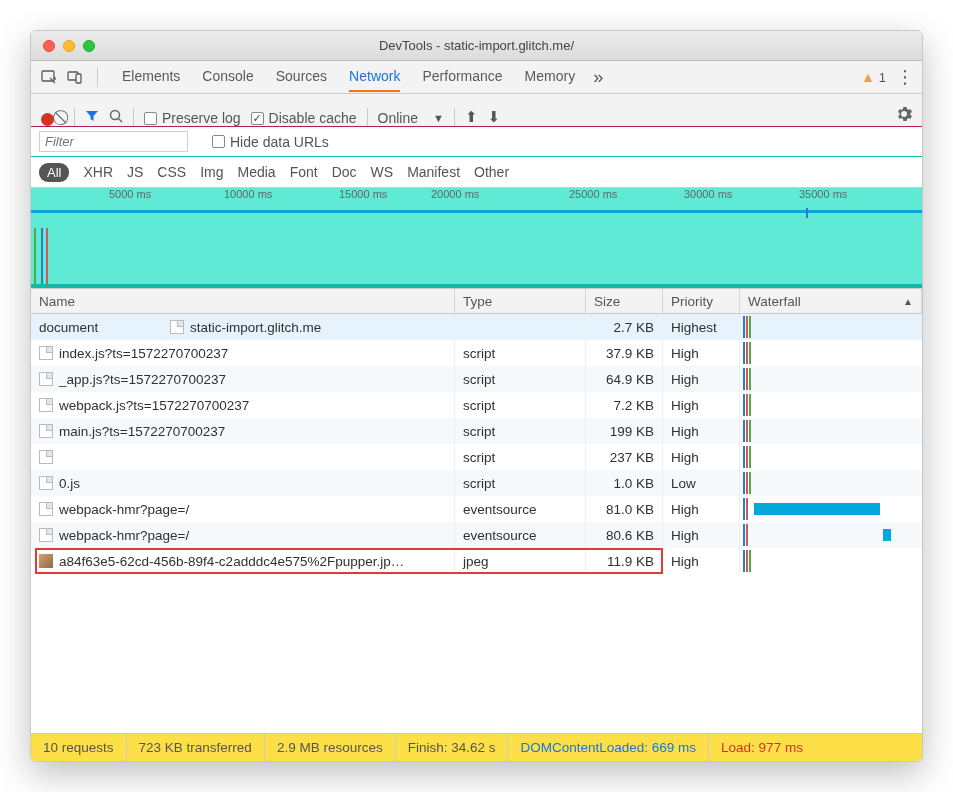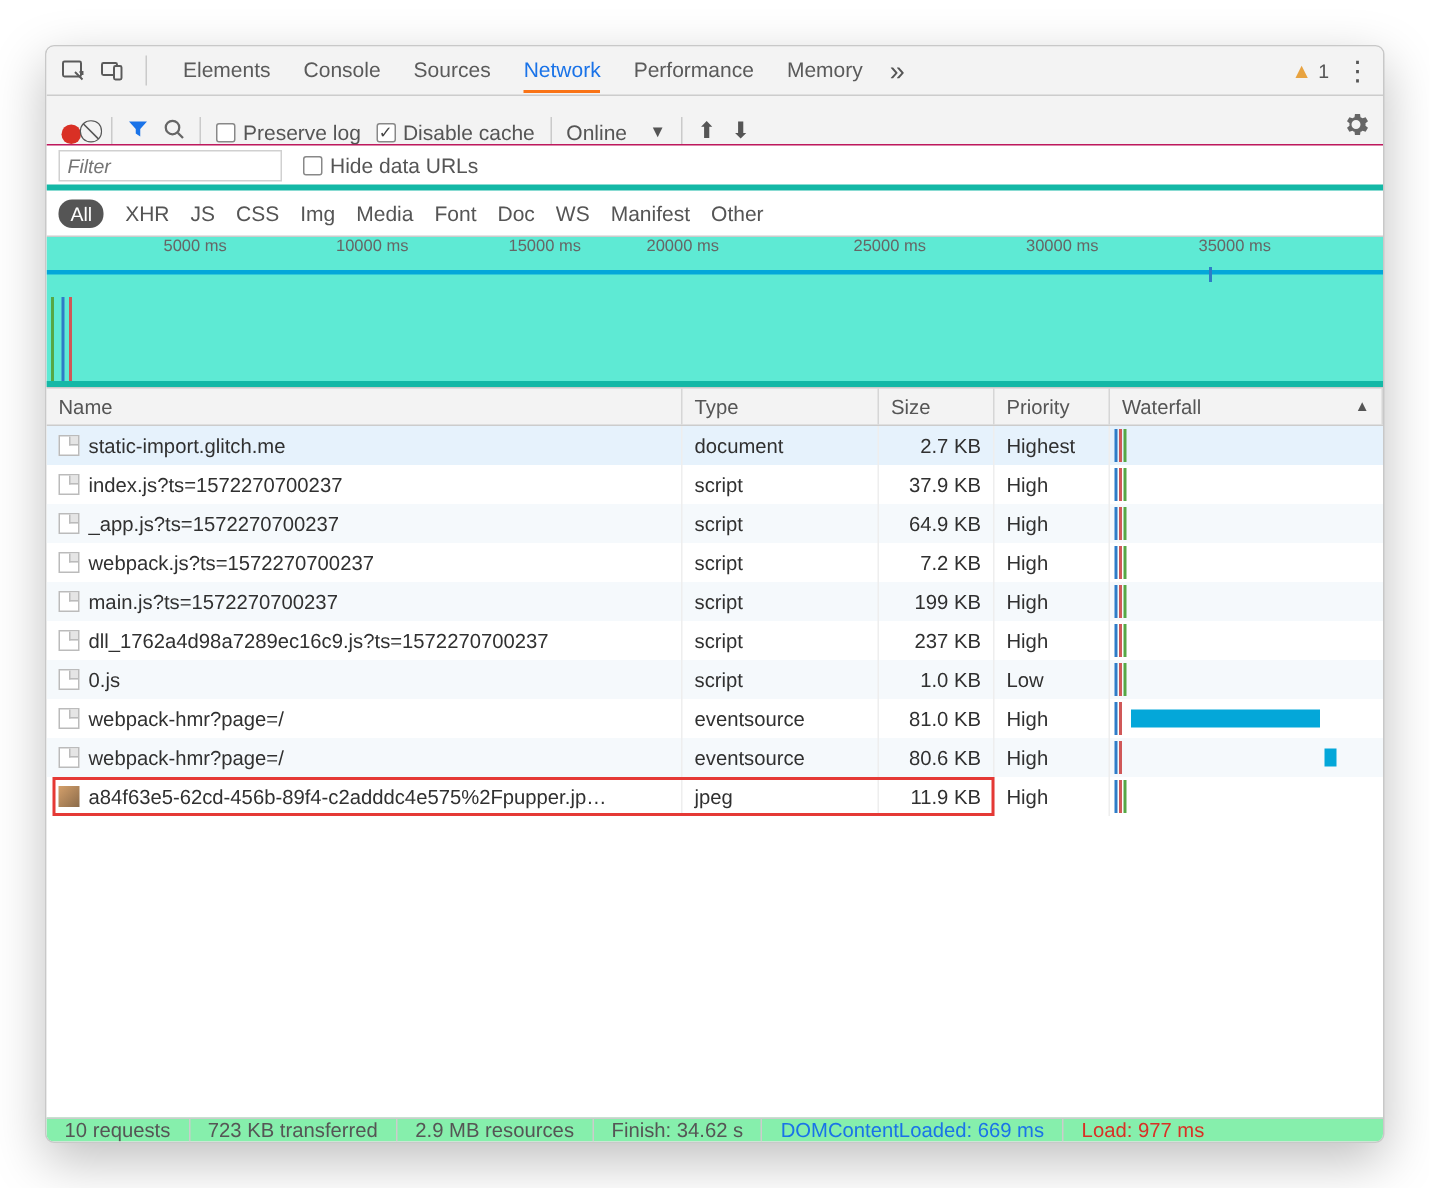--- a/index.html
+++ b/index.html
@@ -28,21 +28,21 @@
 .funnel { color:#1a73e8; font-size: 14px; }
 .mag { font-size: 14px; }
 .ckbox { display: flex; align-items: center; gap: 5px; }
 .ck { width: 13px; height: 13px; border: 1px solid #888; display: inline-flex; align-items: center; justify-content: center; font-size: 11px; color:#444; background:#fff; border-radius:2px; }
 .ck.checked::after { content: "✓"; }
 .divider { width: 1px; height: 18px; background: #cacaca; }
 .online { display: flex; align-items: center; gap: 15px; }
 .dropdown-caret { font-size: 11px; color:#555; }
 .ud { font-size: 15px; color:#555; }
 .gear { margin-left: auto; font-size: 16px; color:#555; }
-.filterbar { height: 30px; display: flex; align-items: center; padding: 0 8px; gap: 14px; font-size: 14px; color: #555; border-bottom:4px solid #14b8a6; }
+.filterbar { height: 30px; display: flex; align-items: center; padding: 0 8px; gap: 24px; font-size: 14px; color: #555; border-bottom:1px solid #14b8a6; }
 .filter-input { width: 149px; height: 21px; padding: 0 5px; border: 1px solid #d0d0d0; font-style: italic; color:#888; font-size:13px; background:#fff; }
 .typebar { height: 31px; display: flex; align-items: center; padding: 0 8px; gap: 14px; font-size: 14px; color: #555; border-bottom: 1px solid #ccc; }
 .pill { background: #555; color: #fff; padding: 2px 8px; border-radius: 9px; font-size: 13px; }
 .timeline { height: 100px; border-bottom: 4px solid #14b8a6; position: relative; overflow: hidden; background:#5eead4; }
 .timeline-ticks { height: 18px; display: flex; position: relative; font-size: 11px; color:#666; }
 .timeline-ticks span { position: absolute; }
 .hline { position: absolute; left: 0; right: 0; height: 3px; background: #04a7d9; top: 22px; }
 .marker { position:absolute; width:2px; top:20px; bottom:0; }
 .table-head { height: 26px; background: #f3f3f3; border-top: 1px solid #ccc; border-bottom: 1px solid #ccc; display: flex; font-size: 13.5px; color: #555; }
 .th { padding: 4px 8px; border-right: 1px solid #d6d6d6; display:flex; align-items:center; }
@@ -60,31 +60,39 @@
 .cell.size { justify-content: flex-end; }
 .fi { width: 14px; height: 14px; border:1px solid #bbb; margin-right:6px; display:inline-block; flex-shrink:0; background:#fff; position:relative; }
 .fi::after { content:""; position:absolute; right:0; top:0; width:5px; height:5px; background:#e5e5e5; border-left:1px solid #bbb; border-bottom:1px solid #bbb; }
 .fi.img { border:none; background:linear-gradient(135deg,#d4a06b,#8b6b4a); }
 .fi.img::after{ display:none; }
 .highlight-row { position: relative; }
 .highlight-box { position: absolute; left: 4px; top:0; bottom:0; width: 628px; border: 2px solid #e53935; pointer-events: none; }
 .wf-cell { flex:1; position:relative; padding:0; border-right:none; }
 .wf-bar { position:absolute; height:12px; top:7px; background:#04a7d9; }
 .wf-tick { position:absolute; width:2px; height:22px; top:2px; }
-.statusbar { height: 16px; background: #86efac; border-top: 1px solid #ccc; display: flex; align-items: center; padding: 0 12px; font-size: 13.5px; color: #555; gap: 0; }
+.statusbar { height: 28px; background: #fde047; border-top: 1px solid #ccc; display: flex; align-items: center; padding: 0 12px; font-size: 13.5px; color: #555; gap: 0; }
 .statusbar .seg { padding: 0 12px; border-right: 1px solid #ccc; height:100%; display:flex; align-items:center; }
 .statusbar .seg:first-child{ padding-left:0; }
 .statusbar .dcl { color: #1a73e8; }
 .statusbar .load { color: #d93025; }
 .timeline-body{position:absolute;left:0;right:0;top:20px;bottom:0;}
 </style>
 </head>
 <body>
 
 <div class="window">
+  <div class="titlebar">
+    <div class="traffic">
+      <span class="t-red"></span>
+      <span class="t-yel"></span>
+      <span class="t-grn"></span>
+    </div>
+    <div class="title">DevTools - static-import.glitch.me/</div>
+  </div>
 
   <div class="tabs-row">
     <span class="devtools-icon">
       <svg width="16" height="16" viewBox="0 0 16 16" fill="none" stroke="currentColor" stroke-width="1.3">
           <rect x="1" y="2" width="12" height="10" rx="1"></rect>
           <path d="M9 9 l5 5 M12 9 l2 0 l0 2"></path>
         </svg>
     </span>
     <span class="devtools-icon">
       <svg width="16" height="16" viewBox="0 0 16 16" fill="none" stroke="currentColor" stroke-width="1.3">
@@ -196,25 +204,25 @@
     <div class="th col-size">Size</div>
     <div class="th col-prio">Priority</div>
     <div class="th col-wf">
         <span>Waterfall</span>
         <span class="sort-caret">▲</span>
       </div>
   </div>
 
   <div class="rows" id="rows">
       <div class="row odd sel">
+    <div class="cell col-type">document</div>
     <div class="cell col-name">
           <span class="fi "></span>
           <span>static-import.glitch.me</span>
         </div>
-    <div class="cell col-type">document</div>
     <div class="cell col-size size">2.7 KB</div>
     <div class="cell col-prio">Highest</div>
     <div class="cell wf-cell">
       <div class="wf-tick" style="left:3px;background:#2e7cc7;"></div>
       <div class="wf-tick" style="left:6px;background:#d05858;"></div>
       <div class="wf-tick" style="left:9px;background:#56a845;"></div>
     </div>
 
   </div>
       <div class="row">
@@ -273,21 +281,20 @@
     <div class="cell wf-cell">
       <div class="wf-tick" style="left:3px;background:#2e7cc7;"></div>
       <div class="wf-tick" style="left:6px;background:#d05858;"></div>
       <div class="wf-tick" style="left:9px;background:#56a845;"></div>
     </div>
 
   </div>
       <div class="row">
     <div class="cell col-name">
           <span class="fi "></span>
-          <span>dll_1762a4d98a7289ec16c9.js?ts=1572270700237</span>
         </div>
     <div class="cell col-type">script</div>
     <div class="cell col-size size">237 KB</div>
     <div class="cell col-prio">High</div>
     <div class="cell wf-cell">
       <div class="wf-tick" style="left:3px;background:#2e7cc7;"></div>
       <div class="wf-tick" style="left:6px;background:#d05858;"></div>
       <div class="wf-tick" style="left:9px;background:#56a845;"></div>
     </div>
 

